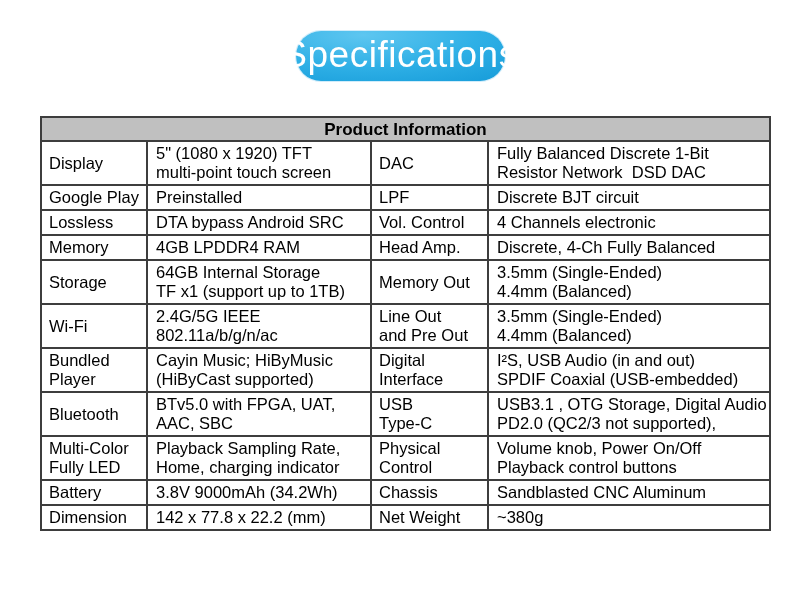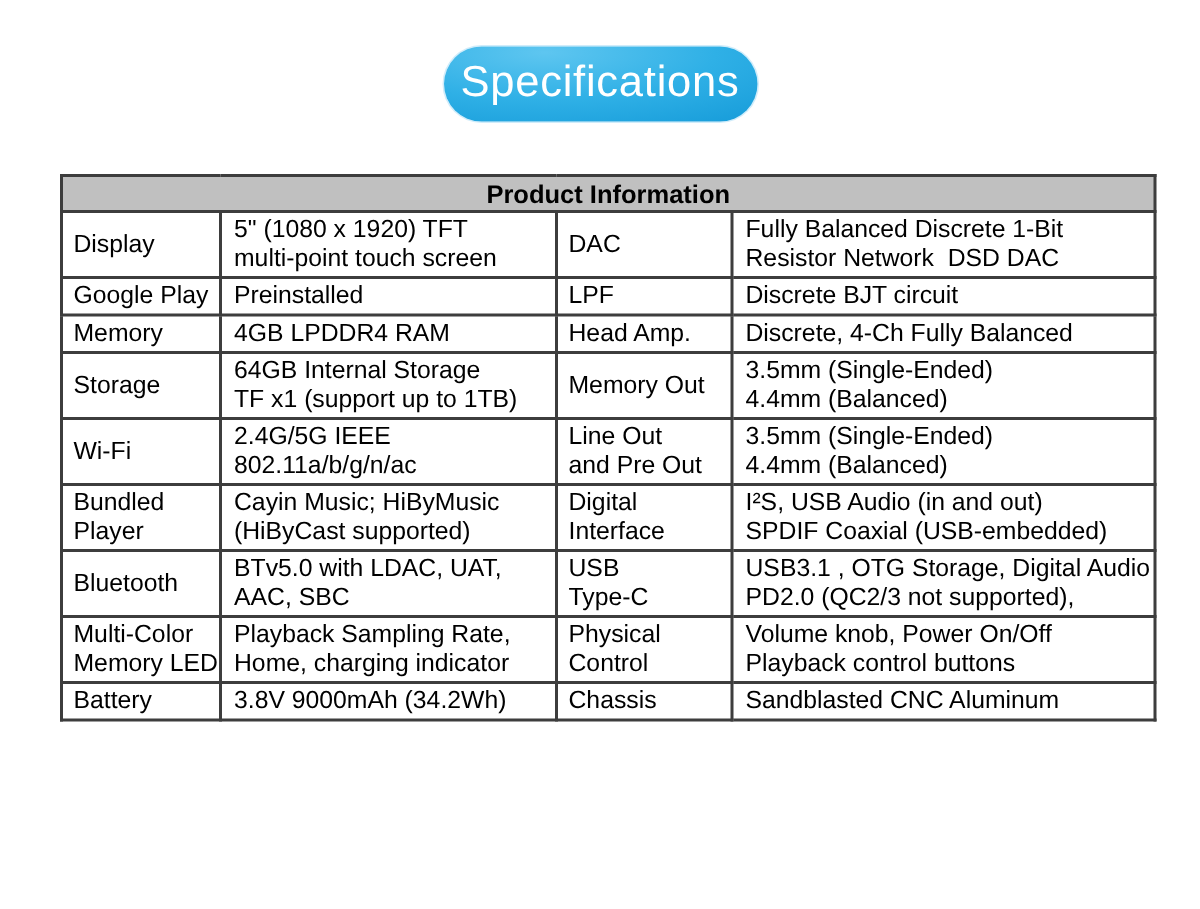--- a/index.html
+++ b/index.html
@@ -17,21 +17,21 @@
     width: 209px; height: 50px;
     margin: 31px auto 0 auto;
     border-radius: 26px;
     background: radial-gradient(ellipse 130% 150% at 32% 8%,
                 #5ec6f0 0%, #2fb0e6 42%, #189dda 78%, #1194d4 100%);
     display: flex; align-items: center; justify-content: center;
     box-shadow: 0 0 0 1px rgba(120,200,240,0.35);
   }
   .badge-label {
     color: #ffffff;
-    font-size: 29px;
+    font-size: 37px;
     letter-spacing: 0.5px;
     transform: translateY(-1px);
   }
 
   
   table.spec {
     border-collapse: collapse;
     table-layout: fixed;
     width: 729px;
     margin: 35px 0 0 40px;
@@ -92,20 +92,26 @@
           <td class="value">Fully Balanced Discrete 1-Bit
 Resistor Network  DSD DAC</td>
         </tr>
         <tr>
           <td class="label">Google Play</td>
           <td class="value">Preinstalled</td>
           <td class="label">LPF</td>
           <td class="value">Discrete BJT circuit</td>
         </tr>
         <tr>
+          <td class="label">Lossless</td>
+          <td class="value">DTA bypass Android SRC</td>
+          <td class="label">Vol. Control</td>
+          <td class="value">4 Channels electronic</td>
+        </tr>
+        <tr>
           <td class="label">Memory</td>
           <td class="value">4GB LPDDR4 RAM</td>
           <td class="label">Head Amp.</td>
           <td class="value">Discrete, 4-Ch Fully Balanced</td>
         </tr>
         <tr>
           <td class="label">Storage</td>
           <td class="value">64GB Internal Storage
 TF x1 (support up to 1TB)</td>
           <td class="label">Memory Out</td>
@@ -126,39 +132,45 @@
 Player</td>
           <td class="value">Cayin Music; HiByMusic
 (HiByCast supported)</td>
           <td class="label">Digital
 Interface</td>
           <td class="value">I²S, USB Audio (in and out)
 SPDIF Coaxial (USB-embedded)</td>
         </tr>
         <tr>
           <td class="label">Bluetooth</td>
-          <td class="value">BTv5.0 with LDAC, UAT,
+          <td class="value">BTv5.0 with FPGA, UAT,
 AAC, SBC</td>
           <td class="label">USB
 Type-C</td>
           <td class="value">USB3.1 , OTG Storage, Digital Audio
 PD2.0 (QC2/3 not supported),</td>
         </tr>
         <tr>
           <td class="label">Multi-Color
-Memory LED</td>
+Fully LED</td>
           <td class="value">Playback Sampling Rate,
 Home, charging indicator</td>
           <td class="label">Physical
 Control</td>
           <td class="value">Volume knob, Power On/Off
 Playback control buttons</td>
         </tr>
         <tr>
           <td class="label">Battery</td>
           <td class="value">3.8V 9000mAh (34.2Wh)</td>
           <td class="label">Chassis</td>
           <td class="value">Sandblasted CNC Aluminum</td>
         </tr>
+        <tr>
+          <td class="label">Dimension</td>
+          <td class="value">142 x 77.8 x 22.2 (mm)</td>
+          <td class="label">Net Weight</td>
+          <td class="value">~380g</td>
+        </tr>
       </tbody>
   </table>
 
 </div>
 
 </body></html>

